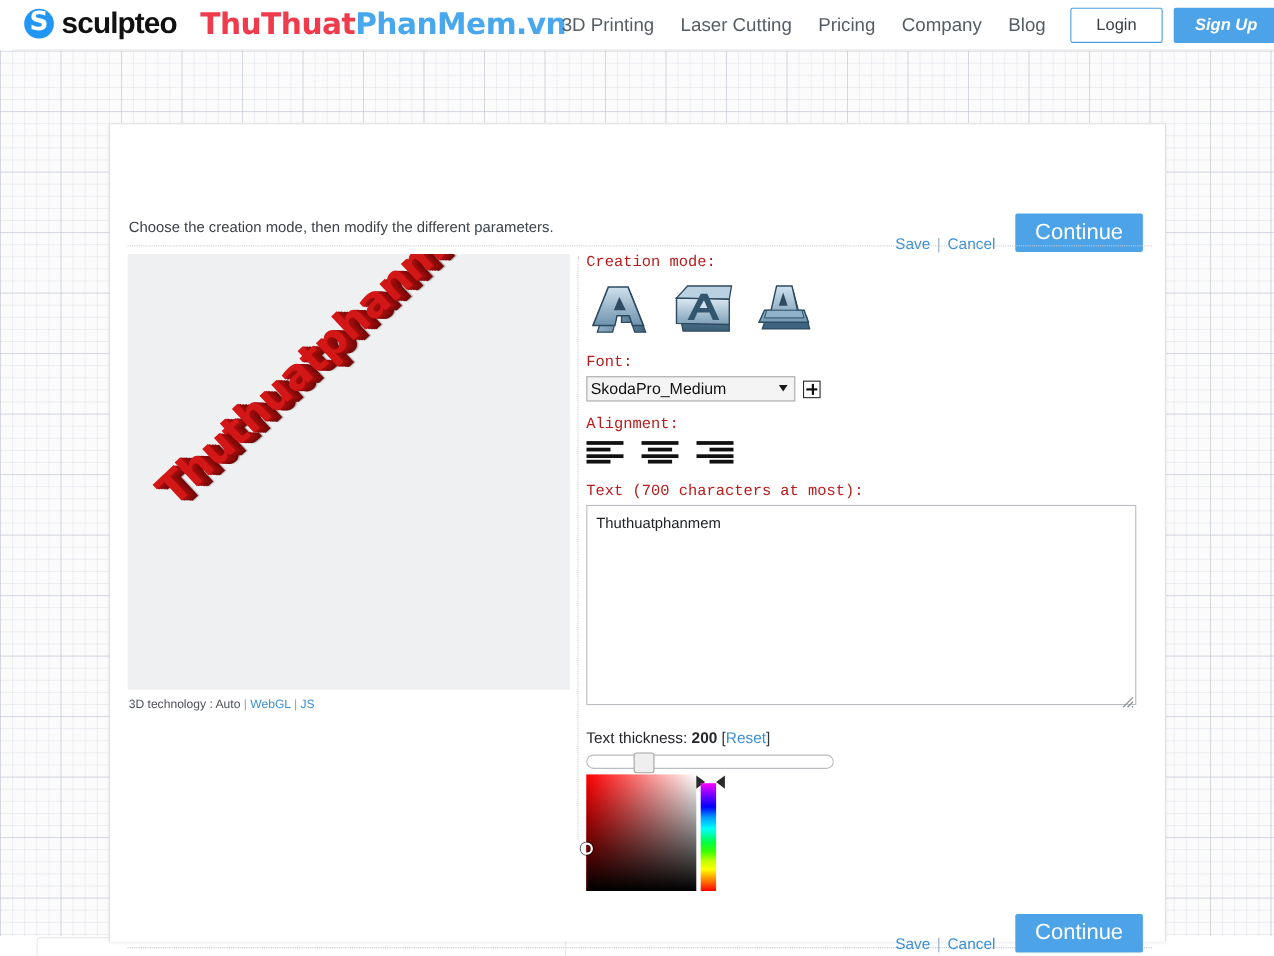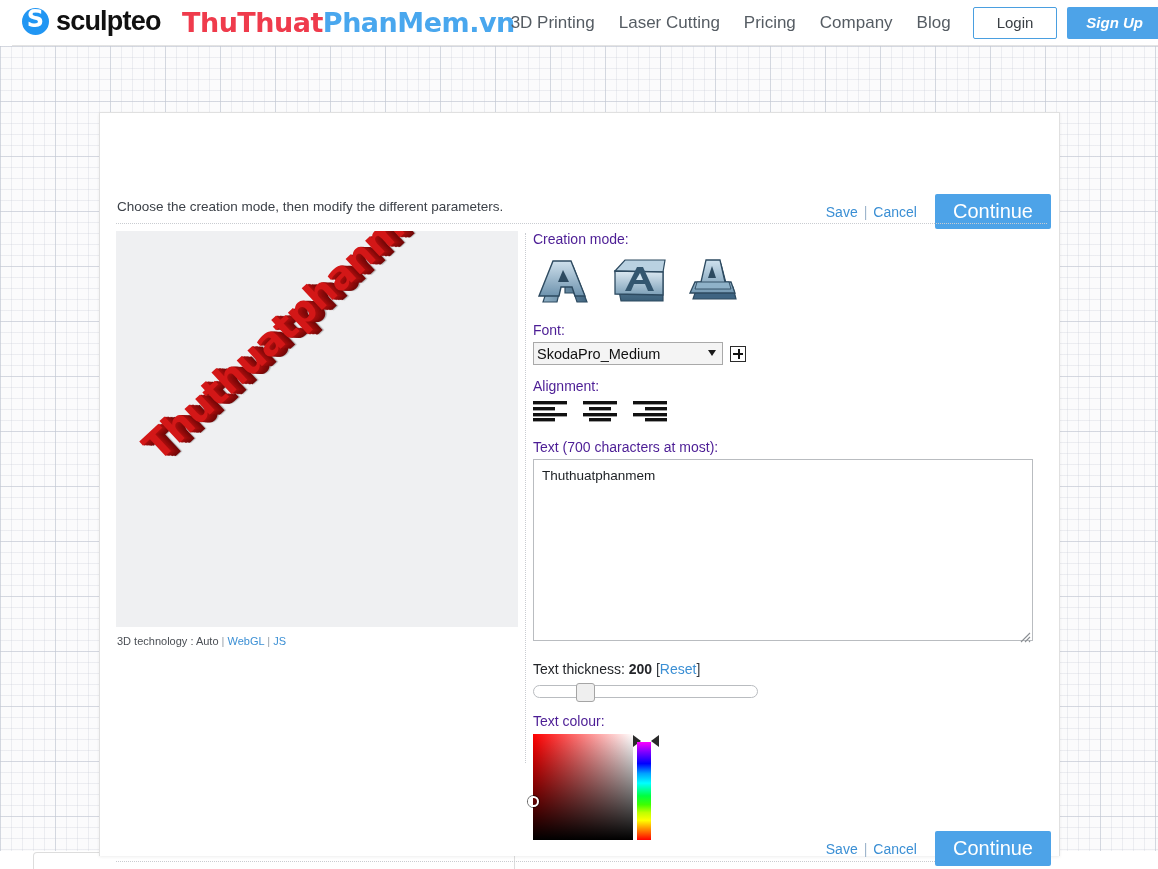--- a/index.html
+++ b/index.html
@@ -111,22 +111,22 @@
     position: absolute; left: 16px; top: 22px;
     font-size: 38px; color: #26282b; font-weight: 400;
     letter-spacing: -0.3px;
   }
   #page-subtitle {
     position: absolute; left: 17px; top: 72px;
     font-size: 13.5px; color: #3c4148;
   }
 
   .action-row {
-    position: absolute; right: 8px;
-    display: flex; align-items: center; gap: 0px;
+    position: absolute; right: 20px;
+    display: flex; align-items: flex-end; gap: 0px;
   }
   #action-row-top { top: 81px; }
   #action-row-bottom { top: 718px; }
   .link-save, .link-cancel {
     font-size: 14px; color: #3b8fd4; text-decoration: none; cursor: pointer;
     padding: 0 4px;
   }
   .link-sep { color: #9fb6cd; font-size: 14px; padding: 0 2px; }
   .btn-continue {
     margin-left: 14px;
@@ -181,21 +181,21 @@
     width: 0; height: 530px;
     border-left: 1px dotted #c9ccd1;
   }
 
   
   #settings-col {
     position: absolute; left: 433px; top: 118px;
     width: 512px;
   }
   .field-label {
-    font-size: 14px; color: #4c1d95; margin-bottom: 4px; display: block;
+    font-size: 14px; color: #b91c1c; margin-bottom: 4px; display: block; font-family: Liberation Mono, monospace;
   }
 
   #mode-icons { display: flex; gap: 10px; margin: 7px 0 14px 0; }
   .mode-icon {
     width: 64px; height: 54px; cursor: pointer; display: block;
   }
 
   #font-row { display: flex; align-items: center; gap: 7px; }
   #font-select {
     width: 190px; height: 23px;
@@ -456,21 +456,20 @@
 
     <div id="thickness-line">
       <span>Text thickness:</span>
       <span class="val">200</span>
       <span class="reset-br">[</span><a>Reset</a><span class="reset-br">]</span>
     </div>
     <div id="slider-track">
       <div id="slider-thumb"></div>
     </div>
 
-    <label class="field-label" id="colour-label">Text colour:</label>
     <div id="colour-picker">
       <div id="sv-square">
         <div id="sv-marker"></div>
       </div>
       <div id="hue-arrow-left"></div>
       <div id="hue-arrow-right"></div>
       <div id="hue-strip"></div>
     </div>
   </div>
 

